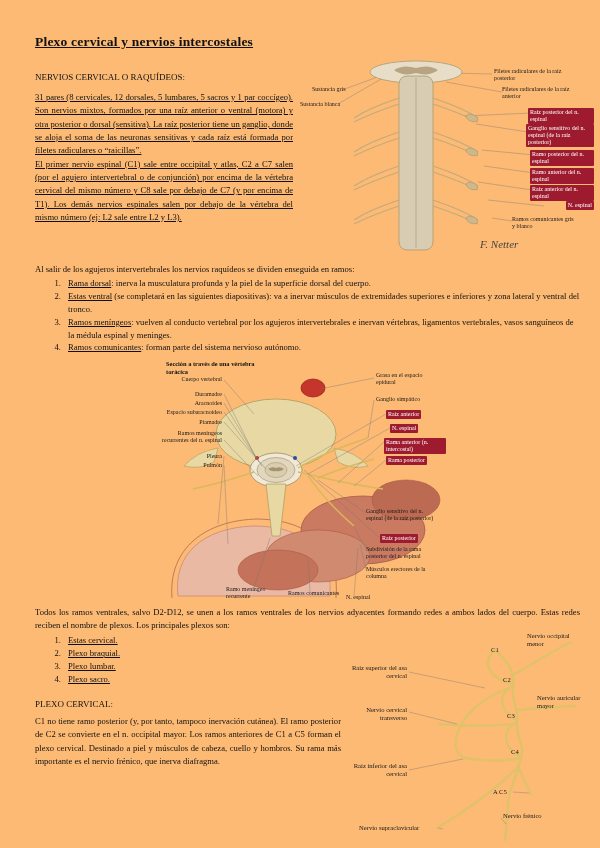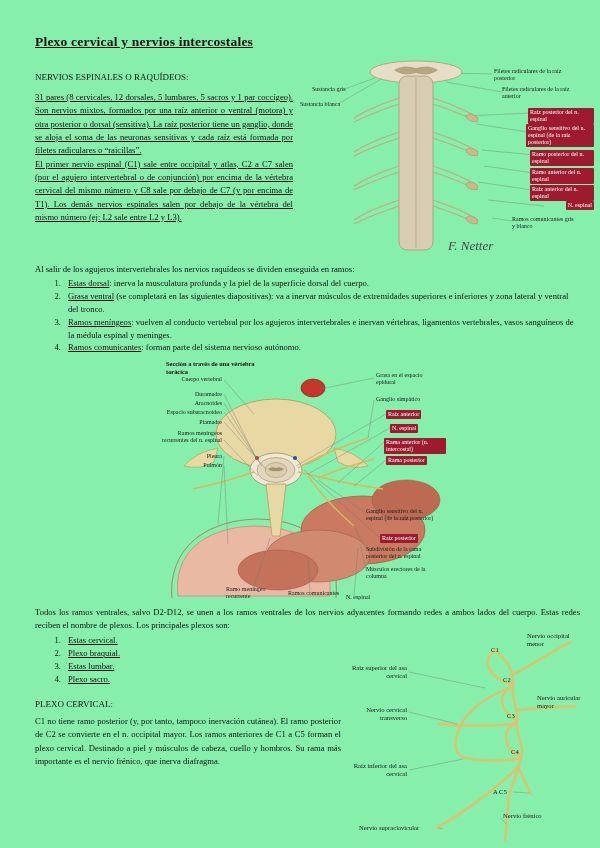--- a/index.html
+++ b/index.html
@@ -1,42 +1,42 @@
 <!DOCTYPE html>
 <html><head>
 <meta charset="utf-8">
 <style>
   html,body{margin:0;padding:0;background:#ffffff;}
-  .page{position:relative;width:600px;height:848px;background:#86efac;font-family:"Liberation Serif",serif;color:#111;overflow:hidden;}
+  .page{position:relative;width:600px;height:848px;background:#fdba74;font-family:"Liberation Serif",serif;color:#111;overflow:hidden;}
   .abs{position:absolute;}
   .title{font-size:13.5px;font-weight:bold;text-decoration:underline;letter-spacing:.2px;margin:0;}
   .caps{font-size:9px;margin:0;}
   .body-text{font-size:8.6px;line-height:1.55;text-align:justify;margin:0;}
   .plain{font-size:8.6px;line-height:1.5;margin:0;}
   .lst{font-size:8.6px;line-height:1.5;}
   .lrow{display:flex;}
   .lnum{flex:0 0 26px;text-align:right;padding-right:7px;}
   .u{text-decoration:underline;}
   .fig{position:absolute;}
   .fig>svg{position:absolute;left:0;top:0;}
   .lbl{position:absolute;font-size:6px;line-height:1.18;color:#1a1a1a;}
   .lbl.red{background:#9e1b2f;color:#fff;padding:1px 2px;border-radius:1px;}
   .lbl.ra{text-align:right;}
   .figtitle{position:absolute;font-size:6.4px;font-weight:bold;line-height:1.2;}
-  .sig{position:absolute;font-size:13px;font-style:italic;color:#444;}
+  .sig{position:absolute;font-size:11px;font-style:italic;color:#444;margin-left:32px;}
   .lbl3{font-size:6.6px;}
 </style>
 </head>
 <body>
 
 <div class="page">
 
   <h1 class="abs title" style="left:35px;top:34px;">Plexo cervical y nervios intercostales</h1>
 
-  <div class="abs caps" style="left:35px;top:72px;">NERVIOS ESPINALES O RAQUÍDEOS:</div>
+  <div class="abs caps" style="left:35px;top:72px;">NERVIOS CERVICAL O RAQUÍDEOS:</div>
 
   <div class="abs" style="left:35px;top:91px;width:258px;text-decoration:underline;">
     <p class="body-text">31 pares (8 cervicales, 12 dorsales, 5 lumbares, 5 sacros y 1 par coccígeo). Son nervios mixtos, formados por una raíz anterior o ventral (motora) y otra posterior o dorsal (sensitiva). La raíz posterior tiene un ganglio, donde se aloja el soma de las neuronas sensitivas y cada raíz está formada por filetes radiculares o “raicillas”.</p>
     <p class="body-text">El primer nervio espinal (C1) sale entre occipital y atlas, C2 a C7 salen (por el agujero intervertebral o de conjunción) por encima de la vértebra cervical del mismo número y C8 sale por debajo de C7 (y por encima de T1). Los demás nervios espinales salen por debajo de la vértebra del mismo número (ej: L2 sale entre L2 y L3).</p>
   </div>
 
   <div class="fig" style="left:296px;top:58px;width:300px;height:200px;">
     <svg width="300" height="200" viewBox="0 0 300 200">
       <g stroke="#777" stroke-width="0.4" fill="none">
         <path d="M196,16 L152,15"></path>
@@ -92,25 +92,25 @@
     <div class="lbl red" style="right:2px;top:143px;">N. espinal</div>
     <div class="lbl" style="left:216px;top:158px;width:66px;">Ramos comunicantes gris y blanco</div>
     <div class="sig" style="left:152px;top:180px;">F. Netter</div>
   </div>
 
   <div class="abs plain" style="left:35px;top:263px;width:545px;">Al salir de los agujeros intervertebrales los nervios raquídeos se dividen enseguida en ramos:</div>
 
   <div class="abs lst" style="left:35px;top:277px;width:545px;">
     <div class="lrow">
       <span class="lnum">1.</span>
-      <span><span class="u">Estas dorsal</span><span>: inerva la musculatura profunda y la piel de la superficie dorsal del cuerpo.</span></span>
+      <span><span class="u">Rama dorsal</span><span>: inerva la musculatura profunda y la piel de la superficie dorsal del cuerpo.</span></span>
     </div>
     <div class="lrow">
       <span class="lnum">2.</span>
-      <span><span class="u">Grasa ventral</span><span> (se completará en las siguientes diapositivas): va a inervar músculos de extremidades superiores e inferiores y zona lateral y ventral del tronco.</span></span>
+      <span><span class="u">Estas ventral</span><span> (se completará en las siguientes diapositivas): va a inervar músculos de extremidades superiores e inferiores y zona lateral y ventral del tronco.</span></span>
     </div>
     <div class="lrow">
       <span class="lnum">3.</span>
       <span><span class="u">Ramos meníngeos</span><span>: vuelven al conducto vertebral por los agujeros intervertebrales e inervan vértebras, ligamentos vertebrales, vasos sanguíneos de la médula espinal y meninges.</span></span>
     </div>
     <div class="lrow">
       <span class="lnum">4.</span>
       <span><span class="u">Ramos comunicantes</span><span>: forman parte del sistema nervioso autónomo.</span></span>
     </div>
   </div>
@@ -195,21 +195,21 @@
     <div class="lrow">
       <span class="lnum">1.</span>
       <span class="u">Estas cervical.</span>
     </div>
     <div class="lrow">
       <span class="lnum">2.</span>
       <span class="u">Plexo braquial.</span>
     </div>
     <div class="lrow">
       <span class="lnum">3.</span>
-      <span class="u">Estas lumbar.</span>
+      <span class="u">Plexo lumbar.</span>
     </div>
     <div class="lrow">
       <span class="lnum">4.</span>
       <span class="u">Plexo sacro.</span>
     </div>
   </div>
 
   <div class="abs caps" style="left:35px;top:699px;">PLEXO CERVICAL:</div>
   <div class="abs body-text" style="left:35px;top:715px;width:306px;">C1 no tiene ramo posterior (y, por tanto, tampoco inervación cutánea). El ramo posterior de C2 se convierte en el n. occipital mayor. Los ramos anteriores de C1 a C5 forman el plexo cervical. Destinado a piel y músculos de cabeza, cuello y hombros. Su rama más importante es el nervio frénico, que inerva diafragma.</div>
 

